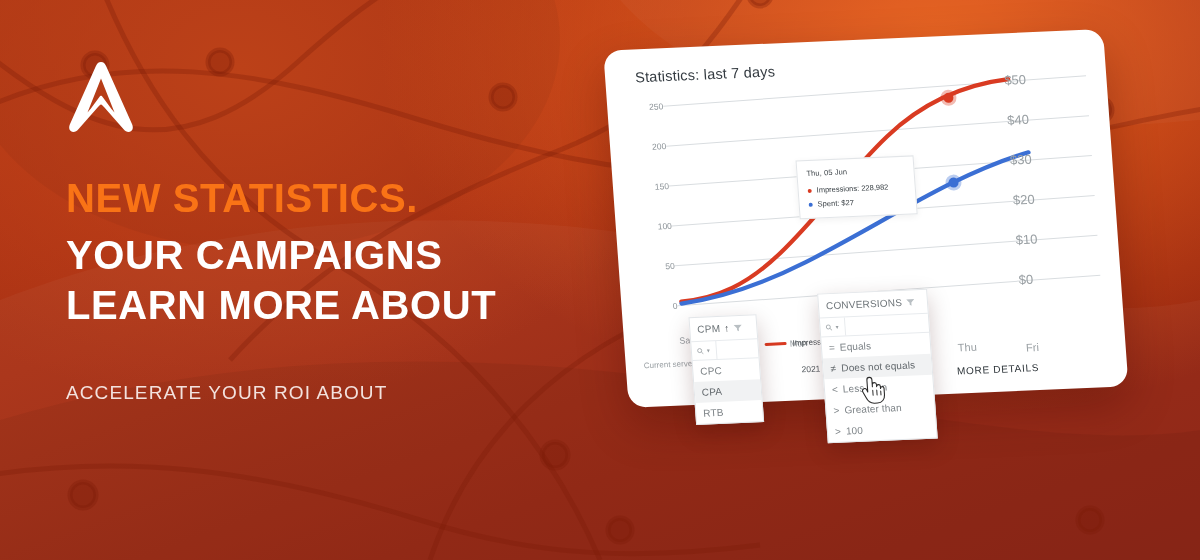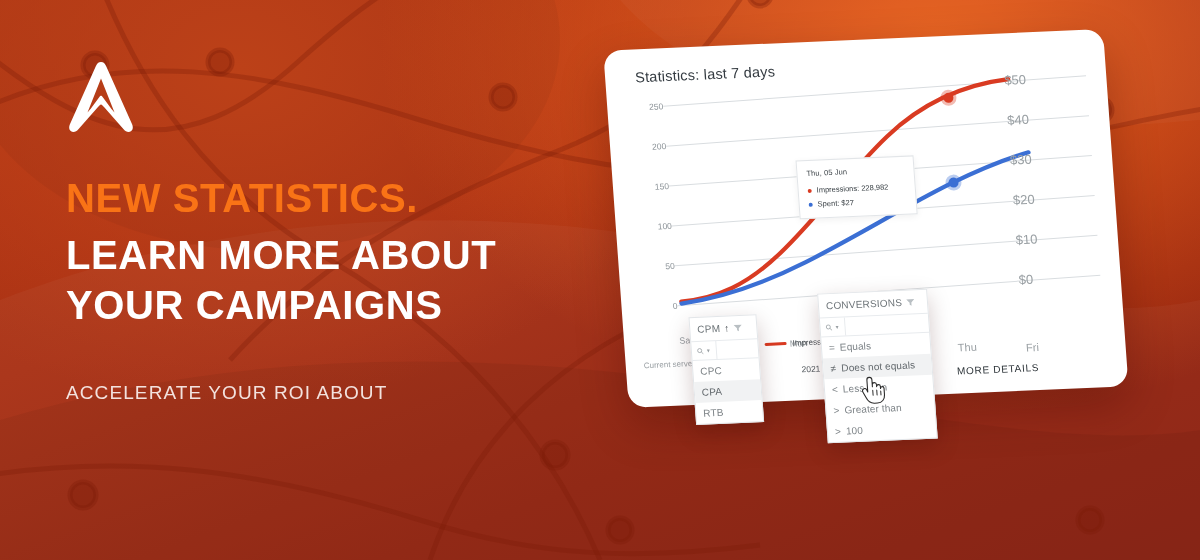--- a/index.html
+++ b/index.html
@@ -189,22 +189,22 @@
 
   <div class="left">
 
     <svg class="logo" viewBox="0 0 66 72">
       <path d="M33 0 C35.5 0 37 1.6 38.2 4.2 L64.2 62.5 C65.8 66.2 64.2 70 60.6 70 C58.6 70 57.2 69.0 55.6 67.2 L36.0 45.0 C34.4 43.2 34.0 42.4 33 42.4 C32 42.4 31.6 43.2 30.0 45.0 L10.4 67.2 C8.8 69.0 7.4 70 5.4 70 C1.8 70 0.2 66.2 1.8 62.5 L27.8 4.2 C29 1.6 30.5 0 33 0 Z
                M33 16.5 L19.5 50.5 C21.0 49.0 22.2 47.4 24.0 45.0 L31.2 35.2 C32.0 34.2 32.5 33.8 33 33.8 C33.5 33.8 34 34.2 34.8 35.2 L42.0 45.0 C43.8 47.4 45.0 49.0 46.5 50.5 Z" fill="#ffffff"></path>
     </svg>
 
     <div class="headline-wrap">
       <div class="headline accent">NEW STATISTICS.</div>
+      <div class="headline white">YOUR CAMPAIGNS</div>
       <div class="headline white">LEARN MORE ABOUT</div>
-      <div class="headline white">YOUR CAMPAIGNS</div>
     </div>
 
     <div class="subtitle">ACCELERATE YOUR ROI ABOUT</div>
   </div>
 
   <div class="mock">
 
     <div class="card">
 
       <div class="card-title">Statistics: last 7 days</div>

